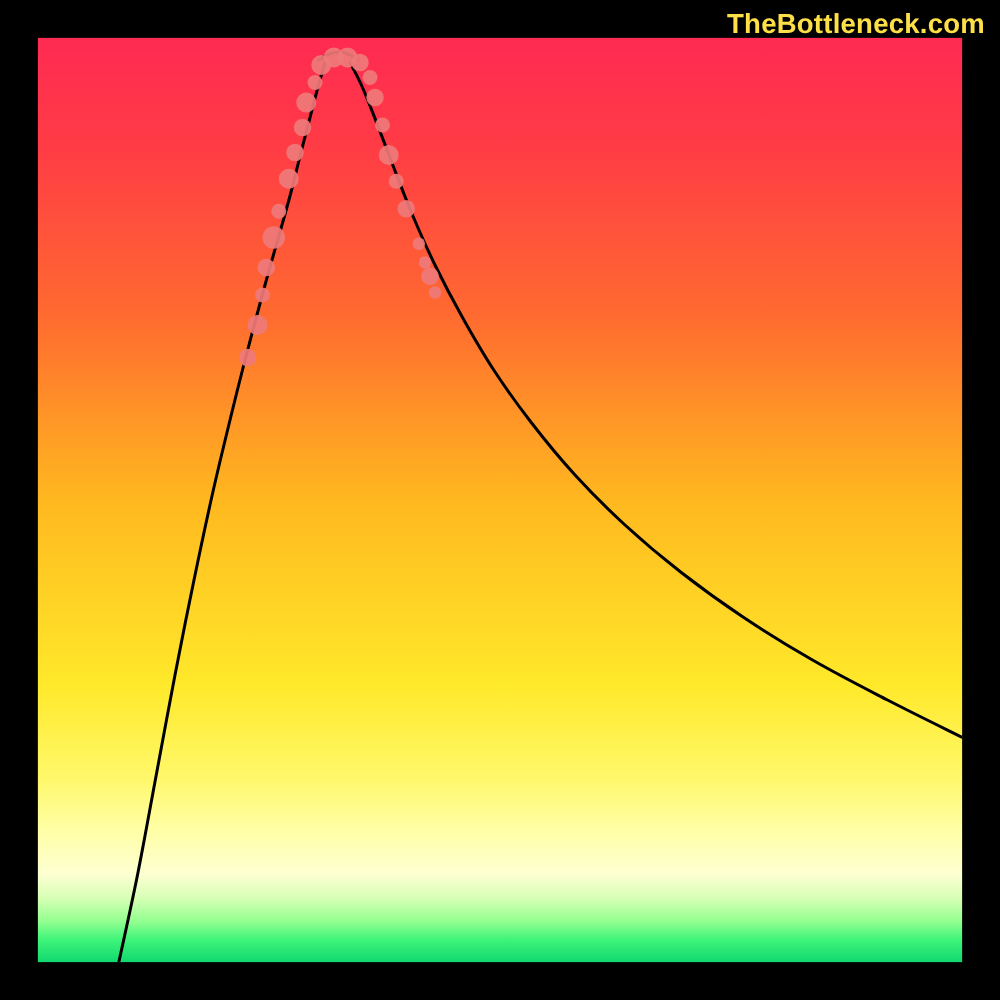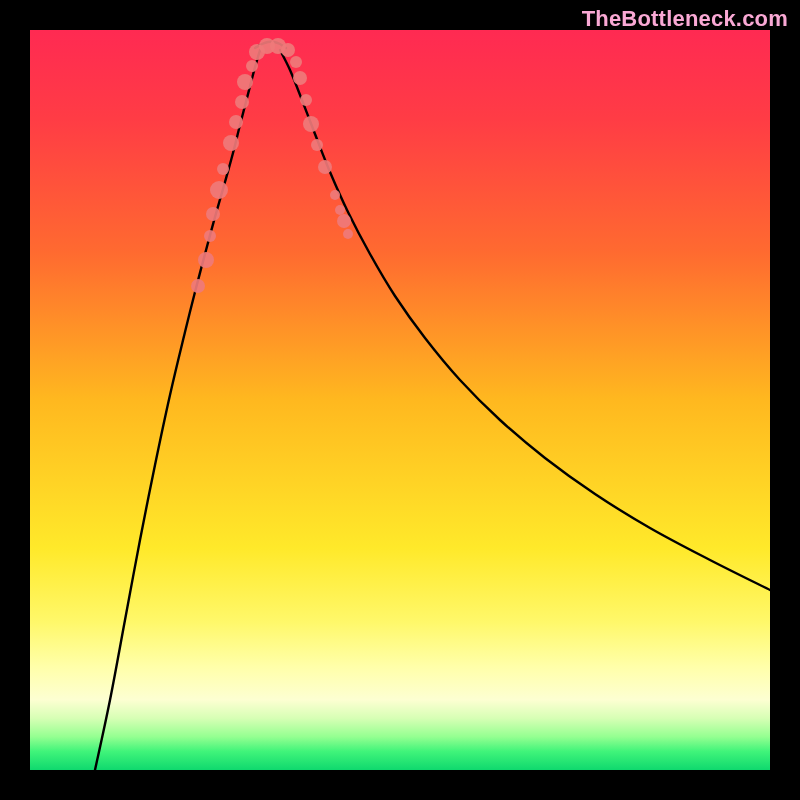--- a/index.html
+++ b/index.html
@@ -22,21 +22,21 @@
     top: 30px;
     left: 30px;
     width: 740px;
     height: 740px;
     overflow: hidden;
   }
   .watermark {
     position: absolute;
     top: 6px;
     right: 12px;
-    color: #f9a8d4;
+    color: #fde047;
     font-size: 22px;
     font-weight: 600;
     letter-spacing: 0.2px;
     font-family: Arial, Helvetica, sans-serif;
   }
   svg { display:block; }
 </style>
 </head>
 <body>
 

